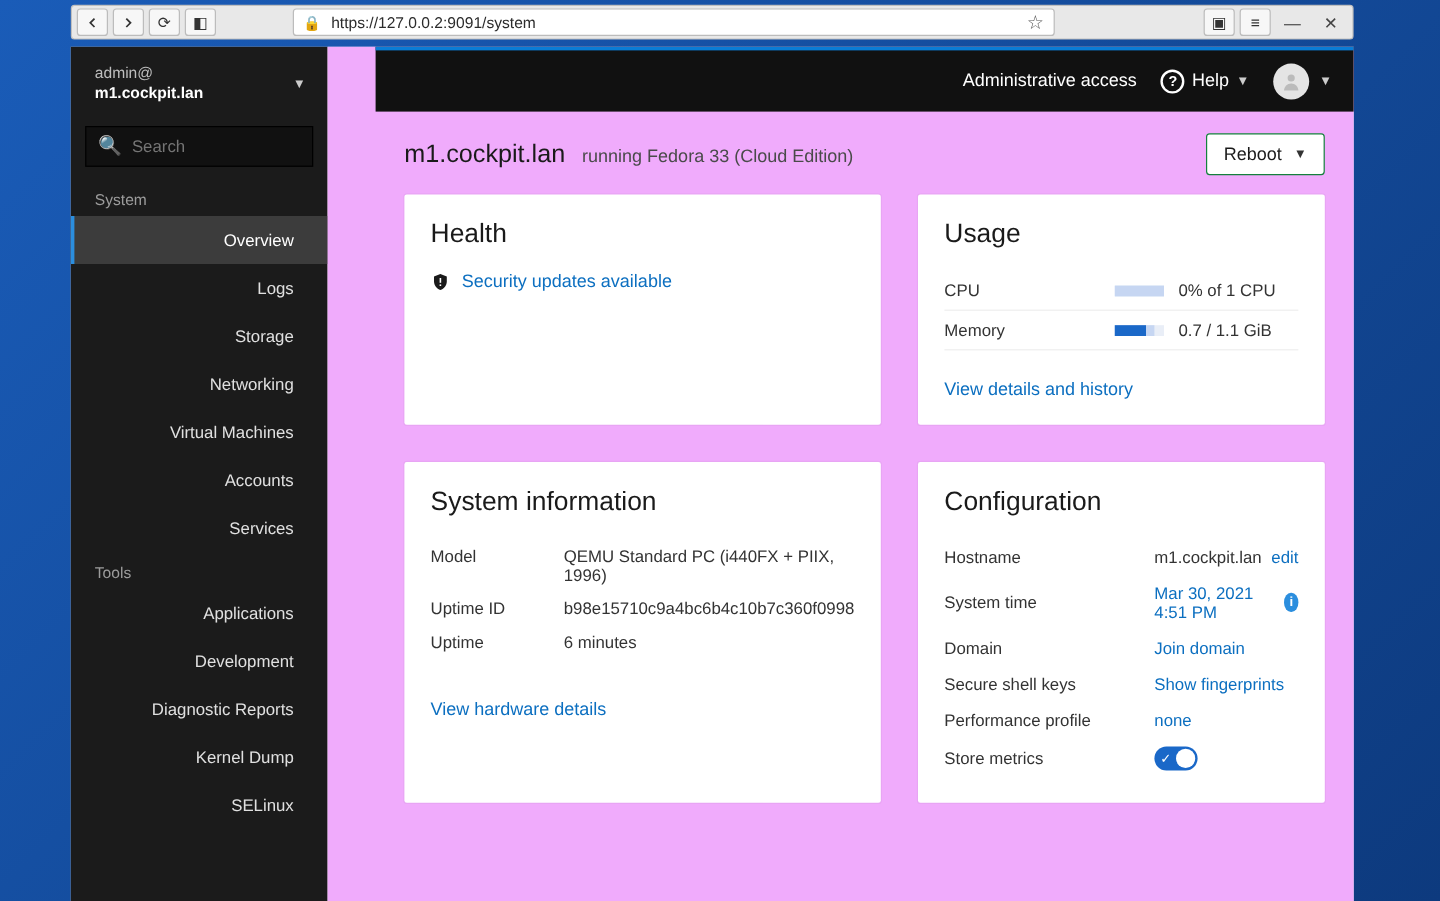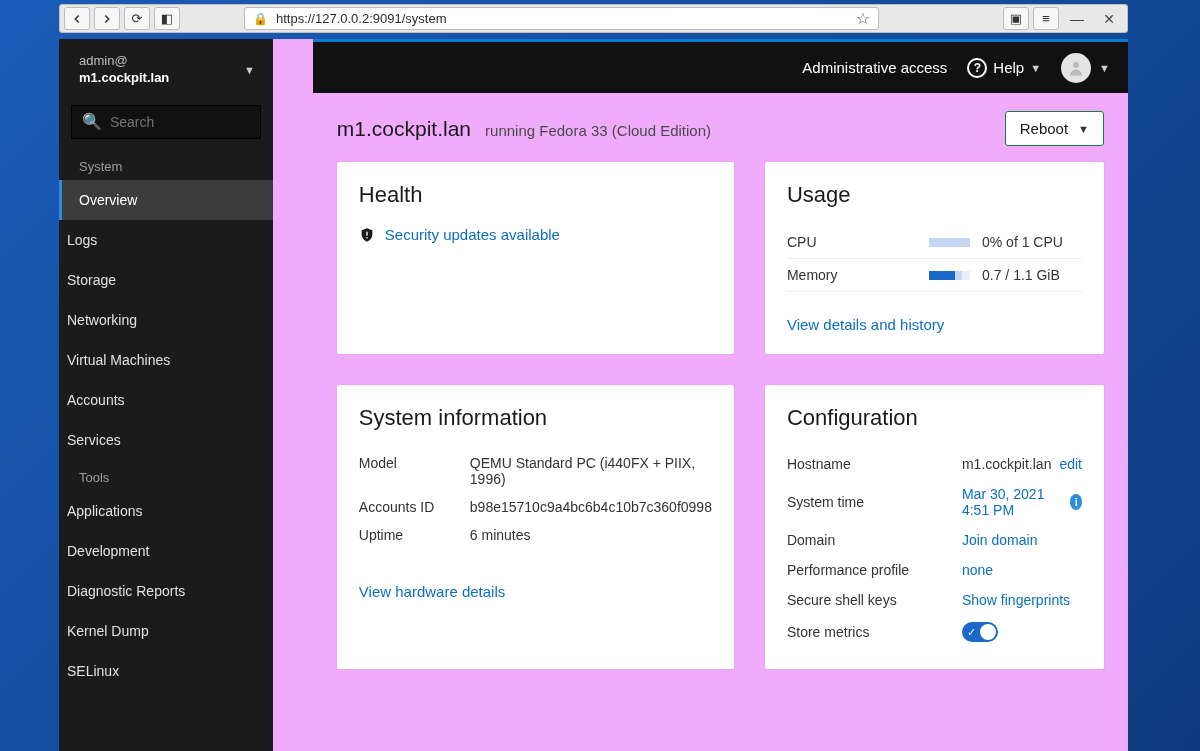--- a/index.html
+++ b/index.html
@@ -51,21 +51,21 @@
     margin: 4px 12px 10px 12px; height: 34px; background: #111; border: 1px solid #000;
     display: flex; align-items: center; padding: 0 10px; gap: 8px; color: #999;
   }
   .sidebar-search input {
     background: transparent; border: none; outline: none; color: #d7d7d7; font-size: 14px; width: 100%;
   }
   .nav-section-label {
     padding: 10px 20px 6px 20px; font-size: 13px; color: #9c9c9c;
   }
   .nav-item {
-    padding: 12px 8px; font-size: 14px; color: #e0e0e0; cursor: pointer;
+    padding: 12px 28px; font-size: 14px; color: #e0e0e0; cursor: pointer; text-align: right;
   }
   .nav-item.active {
     background: #3c3c3c; border-left: 3px solid #2b8ede; padding-left: 17px; color: #fff;
   }
 
   
   .content { flex: 1; background: #f0abfc; display: flex; flex-direction: column; padding-left: 40px; }
   .topbar {
     height: 54px; background: #111; border-top: 3px solid #0a7cd5;
     display: flex; align-items: center; justify-content: flex-end; padding: 0 18px; gap: 20px;
@@ -263,21 +263,21 @@
       </div>
 
       <div class="card">
         <h2>System information</h2>
         <div class="kv-table">
           <div class="kv-row">
             <div class="kv-key">Model</div>
             <div class="kv-val">QEMU Standard PC (i440FX + PIIX, 1996)</div>
           </div>
           <div class="kv-row">
-            <div class="kv-key">Accounts ID</div>
+            <div class="kv-key">Uptime ID</div>
             <div class="kv-val">b98e15710c9a4bc6b4c10b7c360f0998</div>
           </div>
           <div class="kv-row">
             <div class="kv-key">Uptime</div>
             <div class="kv-val">6 minutes</div>
           </div>
         </div>
         <div class="card-footer">
           <a class="link">View hardware details</a>
         </div>
@@ -299,29 +299,29 @@
             <span class="info-badge">i</span>
           </div>
         </div>
         <div class="conf-row">
           <div class="conf-key">Domain</div>
           <div class="conf-val">
               <a>Join domain</a>
             </div>
         </div>
         <div class="conf-row">
+          <div class="conf-key">Secure shell keys</div>
+          <div class="conf-val">
+              <a>Show fingerprints</a>
+            </div>
+        </div>
+        <div class="conf-row">
           <div class="conf-key">Performance profile</div>
           <div class="conf-val">
               <a>none</a>
-            </div>
-        </div>
-        <div class="conf-row">
-          <div class="conf-key">Secure shell keys</div>
-          <div class="conf-val">
-              <a>Show fingerprints</a>
             </div>
         </div>
         <div class="conf-row">
           <div class="conf-key">Store metrics</div>
           <div class="conf-val">
             <div class="toggle">
               <span class="check">✓</span>
             </div>
           </div>
         </div>

